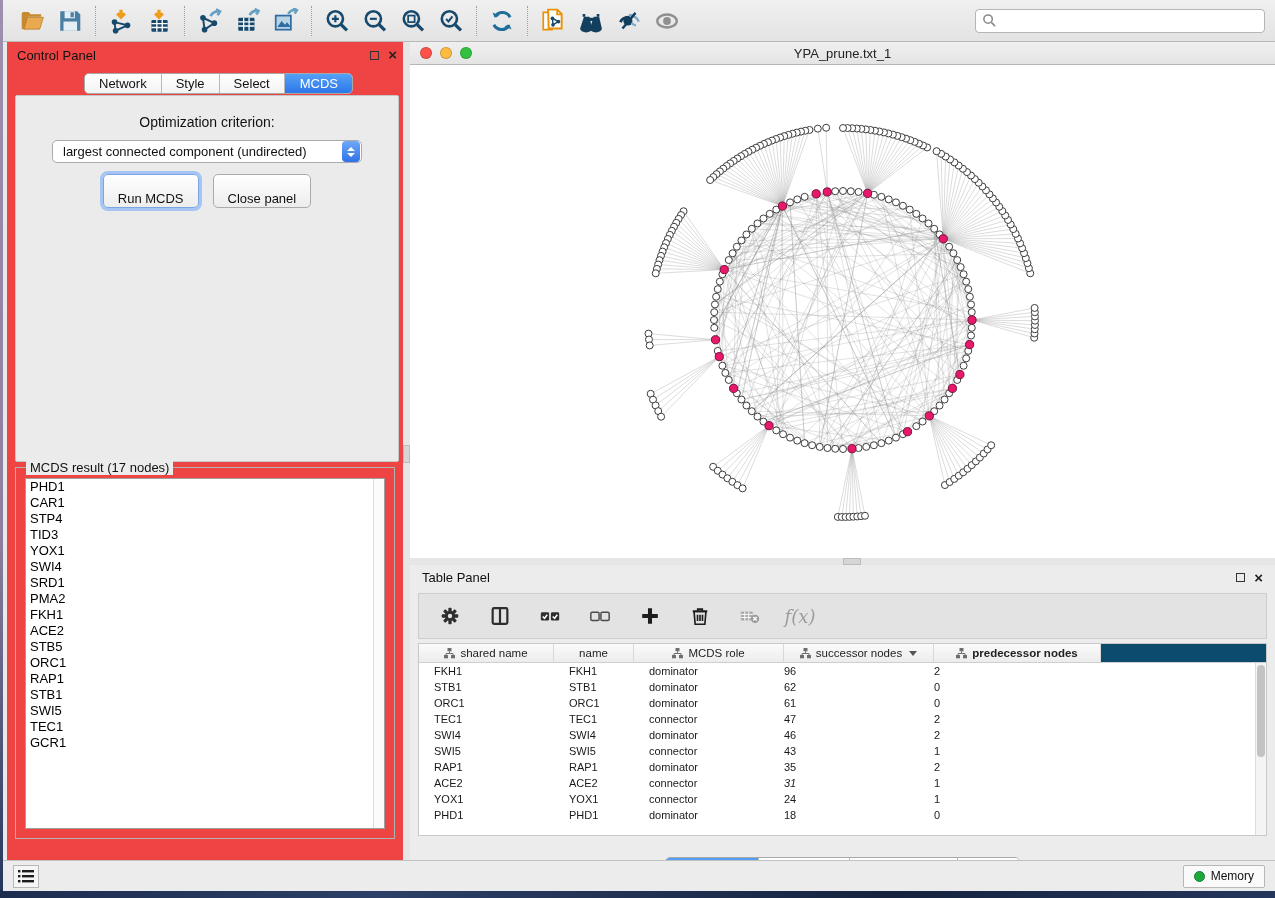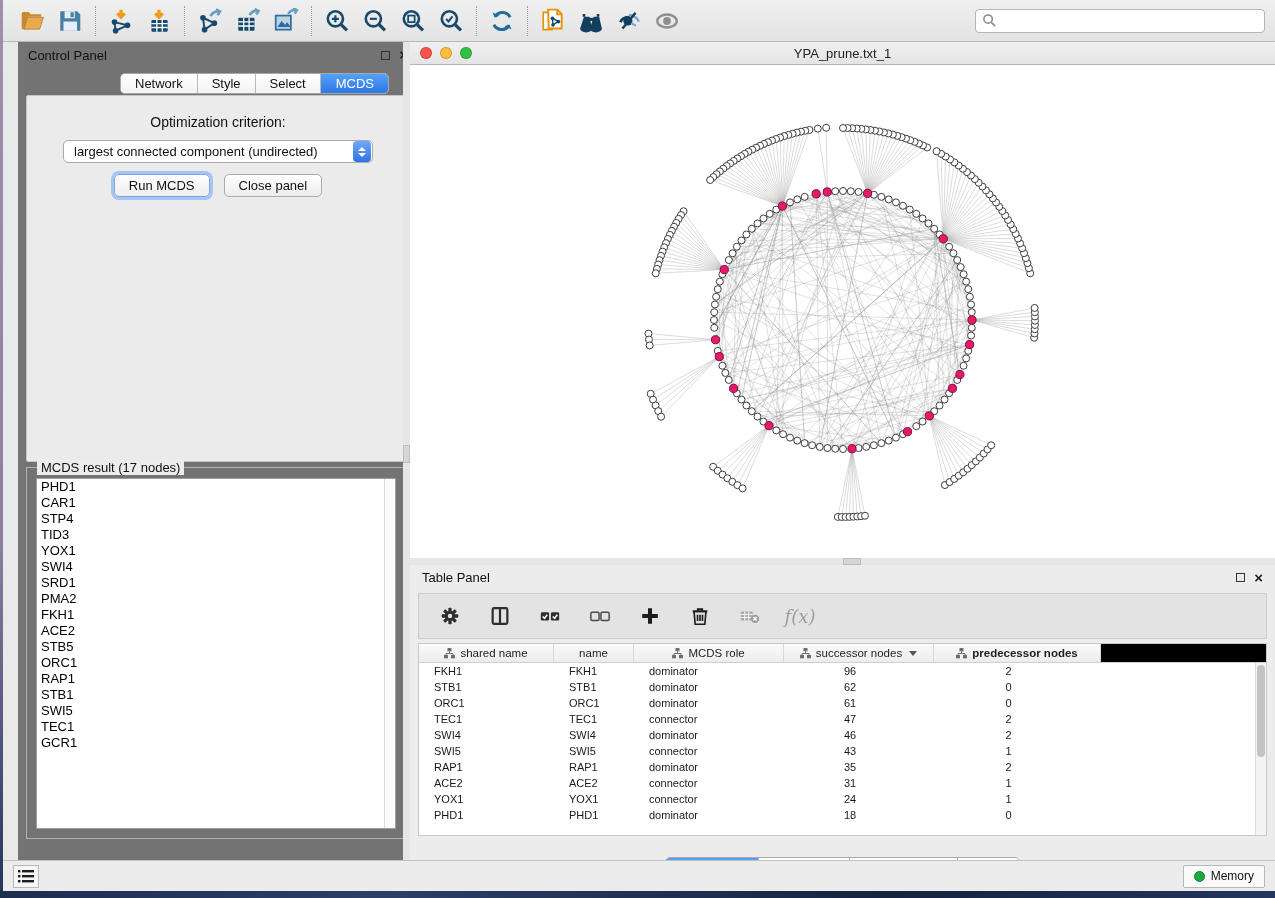--- a/index.html
+++ b/index.html
@@ -16,49 +16,49 @@
            background:linear-gradient(180deg,#f0f0f0,#e3e3e3);
            border-bottom:1px solid #b9b9b9;display:flex;align-items:center;padding:0 10px;}
   .tbtn{width:38px;height:34px;display:flex;align-items:center;justify-content:center;border-radius:4px;}
   .tbtn svg{width:26px;height:26px;}
   .tsep{width:1px;height:30px;margin:0 6px;border-left:1px dotted #9f9f9f;}
   .searchbox{margin-left:auto;width:290px;height:24px;background:#fff;border:1px solid #b5b5b5;
              border-radius:4px;display:flex;align-items:center;padding:0 6px;}
   .searchbox input{border:none;outline:none;flex:1;font:13px "Liberation Sans",sans-serif;background:transparent;}
 
   
-  .control-panel{position:absolute;left:15px;top:42px;width:400px;bottom:31px;background:#737373;}
+  .control-panel{position:absolute;left:4px;top:42px;width:400px;bottom:31px;background:#ef4444;}
   .panel-titlebar{position:absolute;left:0;top:0;right:0;height:26px;display:flex;align-items:center;padding:0 10px;}
   .panel-title{font-size:13px;color:#111;}
   .panel-wicons{margin-left:auto;display:flex;align-items:center;gap:9px;}
   .float-ic{width:9px;height:9px;border:1.5px solid #333;}
   .close-ic{font-size:15px;font-weight:bold;color:#222;line-height:10px;}
 
   .seg-tabs{position:absolute;display:flex;height:21px;border:1px solid #a8a8a8;border-radius:5px;
             background:#fff;overflow:hidden;font-size:13px;}
   .seg{display:flex;align-items:center;justify-content:center;border-right:1px solid #b9b9b9;
        padding:0 14px;background:linear-gradient(180deg,#ffffff,#f3f3f3);color:#111;}
   .seg:last-child{border-right:none;}
   .seg.active{background:linear-gradient(180deg,#55a1f6,#2d77e8);color:#fff;padding-left:15px;}
 
-  .cp-tabs{left:77px;top:31px;margin-left:25px;}
+  .cp-tabs{left:77px;top:31px;}
   .cp-box{position:absolute;left:8px;right:8px;top:53px;height:367px;background:#ebebeb;
           border:1px solid #c6c6c6;border-radius:2px;}
   .opt-label{position:absolute;left:0;right:0;top:18px;text-align:center;font-size:14px;color:#111;}
   .dropdown{position:absolute;left:36px;right:36px;top:44px;height:23px;background:#fff;
             border:1px solid #ababab;border-radius:5px;display:flex;align-items:center;}
   .dropdown .dd-text{flex:1;padding:0 10px;font-size:13px;color:#111;white-space:nowrap;overflow:hidden;}
   .dd-step{width:18px;height:21px;border-radius:4px;margin-right:1px;
            background:linear-gradient(180deg,#6fa9f8,#2f72e8);display:flex;flex-direction:column;
            align-items:center;justify-content:center;gap:2px;}
   .dd-step i{width:0;height:0;border-left:4px solid transparent;border-right:4px solid transparent;}
   .dd-up{border-bottom:4px solid #fff;}
   .dd-down{border-top:4px solid #fff;}
   .btn{height:23px;border:1px solid #ababab;border-radius:5px;font-size:13px;color:#111;
-       background:linear-gradient(180deg,#ffffff,#ededed);padding:3px 14px;}
+       background:linear-gradient(180deg,#ffffff,#ededed);padding:16px 14px;}
   .cp-buttons{position:absolute;top:78px;left:0;right:0;display:flex;justify-content:center;gap:14px;}
   .btn.focusring{box-shadow:0 0 0 3px rgba(110,165,250,.55);border-color:#7aa6e8;}
 
   .result-box{position:absolute;left:8px;right:12px;top:425px;height:372px;border:1px solid #b2b2b2;}
   .result-legend{position:absolute;left:10px;top:-8px;background:#ececec;padding:0 4px;font-size:13px;color:#111;}
   .result-list{position:absolute;left:9px;right:9px;top:10px;bottom:9px;background:#fff;
                border:1px solid #9f9f9f;overflow:hidden;}
   .result-scroll{position:absolute;right:0;top:0;bottom:0;width:11px;background:#fbfbfb;border-left:1px solid #dcdcdc;}
   .li{font-size:13px;line-height:16px;padding:0 4px;color:#000;}
 
@@ -82,30 +82,30 @@
   
   .table-panel{position:absolute;left:0;top:523px;right:0;bottom:0;background:#ececec;}
   .tp-titlebar{position:absolute;left:0;top:0;right:0;height:25px;display:flex;align-items:center;padding:0 12px;}
   .tp-toolbar{position:absolute;left:8px;right:8px;top:28px;height:46px;background:#e3e3e3;
               border:1px solid #cdcdcd;display:flex;align-items:center;gap:16px;padding:0 14px;}
   .tpbtn{width:34px;height:34px;display:flex;align-items:center;justify-content:center;}
   .tpbtn svg{width:22px;height:22px;}
   .fx{font-family:"DejaVu Serif",serif;font-style:italic;font-size:18px;color:#9c9c9c;}
 
   .node-table{position:absolute;left:8px;right:8px;top:78px;height:193px;background:#fff;border:1px solid #c9c9c9;}
-  .nt-header{position:absolute;left:0;top:0;right:0;height:19px;display:flex;background:#000000;
+  .nt-header{position:absolute;left:0;top:0;right:0;height:19px;display:flex;background:#0c4a6e;
              border-bottom:1px solid #cfcfcf;font-size:11.5px;color:#222;}
   .th{display:flex;align-items:center;justify-content:center;gap:5px;border-right:1px solid #d8d8d8;
       background:linear-gradient(180deg,#fbfbfb,#ececec);}
   .th .sort{width:0;height:0;border-left:4px solid transparent;border-right:4px solid transparent;
             border-top:5px solid #555;margin-left:2px;}
   .nt-body{position:absolute;left:0;top:19px;right:0;bottom:0;font-size:11px;}
   .tr{display:flex;height:16px;align-items:center;}
   .td{padding:0 0 0 15px;white-space:nowrap;overflow:hidden;}
-  .td.num{text-align:center;padding:0 18px 0 0;}
+  .td.num{text-align:left;padding:0 18px 0 0;}
   .nt-scroll{position:absolute;right:0;top:19px;bottom:0;width:11px;background:#f4f4f4;border-left:1px solid #ddd;}
   .nt-thumb{position:absolute;left:1px;right:1px;top:2px;height:92px;background:#c3c3c3;border-radius:5px;}
 
   .tp-tabs{position:absolute;left:0;right:0;bottom:3px;display:flex;justify-content:center;}
 
   
   .statusbar{position:absolute;left:0;right:0;bottom:0;height:31px;background:#ececec;
              border-top:1px solid #c2c2c2;display:flex;align-items:center;padding:0 10px;}
   .list-btn{width:26px;height:23px;background:#f6f6f6;border:1px solid #b8b8b8;display:flex;
             align-items:center;justify-content:center;}
@@ -1153,21 +1153,21 @@
                 <div class="td" style="width: 135px;">RAP1</div>
                 <div class="td" style="width: 80px;">RAP1</div>
                 <div class="td" style="width: 150px;">dominator</div>
                 <div class="td num" style="width: 150px;">35</div>
                 <div class="td num" style="width: 167px;">2</div>
               </div>
               <div class="tr">
                 <div class="td" style="width: 135px;">ACE2</div>
                 <div class="td" style="width: 80px;">ACE2</div>
                 <div class="td" style="width: 150px;">connector</div>
-                <div class="td num" style="width: 150px;">31</div>
+                <div class="td num" style="width: 150px; font-style: italic;">31</div>
                 <div class="td num" style="width: 167px;">1</div>
               </div>
               <div class="tr">
                 <div class="td" style="width: 135px;">YOX1</div>
                 <div class="td" style="width: 80px;">YOX1</div>
                 <div class="td" style="width: 150px;">connector</div>
                 <div class="td num" style="width: 150px;">24</div>
                 <div class="td num" style="width: 167px;">1</div>
               </div>
               <div class="tr">

